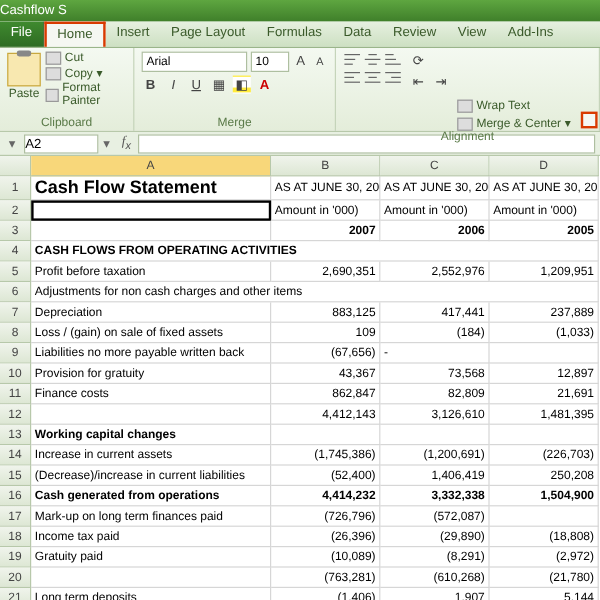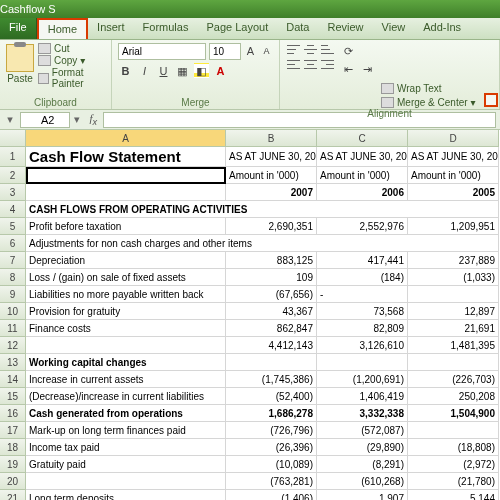--- a/index.html
+++ b/index.html
@@ -24,21 +24,21 @@
 .btn-row { display: flex; gap: 4px; margin-top: 3px; }
 .fbtn { width: 15px; height: 15px; border: 1px solid transparent; text-align: center; line-height: 14px; font-size: 11px; color: #444; cursor: pointer; }
 .align-grid { display: grid; grid-template-columns: repeat(3,15px); gap: 2px; }
 .abtn { width: 15px; height: 13px; display: flex; flex-direction: column; justify-content: space-around; padding: 1px; }
 .abtn span { height: 1px; background: #666; display: block; }
 .wrap-merge { display: flex; flex-direction: column; gap: 3px; font-size: 10px; color: #3a5a2a; margin-left: 6px; margin-top: 40px; }
 .wrap-merge div { display: flex; align-items: center; gap: 3px; }
 .dlg-launch { position: absolute; right: 2px; bottom: 2px; width: 14px; height: 14px; border: 2px solid #d93a00; background: #f5f7f2; }
 .namebox-row { background: #e8f0e2; height: 20px; display: flex; align-items: center; border-bottom: 1px solid #b7c8aa; font-size: 11px; }
 .nb-left { width: 20px; text-align: center; color: #666; }
-.namebox { width: 50px; border: 1px solid #aebfa0; background: #fff; height: 16px; padding: 0 20px; display: flex; align-items: center; }
+.namebox { width: 62px; border: 1px solid #aebfa0; background: #fff; height: 16px; padding: 0 0; display: flex; align-items: center; }
 .nb-dd { color: #666; padding: 0 4px; }
 .fx { font-style: italic; font-family: serif; padding: 0 6px; color: #555; }
 .fbar { flex: 1; border: 1px solid #aebfa0; background: #fff; height: 16px; margin-right: 4px; }
 .grid { display: grid; grid-template-columns: 26px 200px 91px 91px 91px; }
 .colhdr, .rowhdr { background: linear-gradient(#f0f4ec,#dde7d4); border-right: 1px solid #b7c8aa; border-bottom: 1px solid #b7c8aa; text-align: center; font-size: 10px; color: #444; height: 17px; line-height: 17px; }
 .colhdr.sel { background: #f8d77a; }
 .cell { border-right: 1px solid #d6d6d6; border-bottom: 1px solid #d6d6d6; height: 17px; line-height: 17px; padding: 0 3px; font-size: 10px; color: #000; overflow: hidden; white-space: nowrap; }
 .cell.r { text-align: right; }
 .title-cell { font-weight: bold; font-size: 15px; font-family: Arial; height: 20px; line-height: 20px; }
 .active-cell { border: 2px solid #000; height: 17px; }
@@ -47,22 +47,22 @@
 </style>
 </head>
 <body>
 
 <div class="titlebar">Cashflow S</div>
 
 <div class="tabs">
   <div class="tab file">File</div>
   <div class="tab active">Home</div>
   <div class="tab">Insert</div>
+  <div class="tab">Page Layout</div>
   <div class="tab">Formulas</div>
-  <div class="tab">Page Layout</div>
   <div class="tab">Data</div>
   <div class="tab">Review</div>
   <div class="tab">View</div>
   <div class="tab">Add-Ins</div>
 </div>
 
 <div class="ribbon">
   <div class="group" style="width:112px">
     <div class="clip">
       <div class="paste">
@@ -256,21 +256,21 @@
   <div class="cell r">(226,703)</div>
 
   <div class="rowhdr">15</div>
   <div class="cell">(Decrease)/increase in current liabilities</div>
   <div class="cell r">(52,400)</div>
   <div class="cell r">1,406,419</div>
   <div class="cell r">250,208</div>
 
   <div class="rowhdr">16</div>
   <div class="cell bold">Cash generated from operations</div>
-  <div class="cell r bold">1,686,278</div>
+  <div class="cell r bold">4,414,232</div>
   <div class="cell r bold">3,332,338</div>
   <div class="cell r bold">1,504,900</div>
 
   <div class="rowhdr">17</div>
   <div class="cell">Mark-up on long term finances paid</div>
   <div class="cell r">(726,796)</div>
   <div class="cell r">(572,087)</div>
   <div class="cell r"></div>
 
   <div class="rowhdr">18</div>

